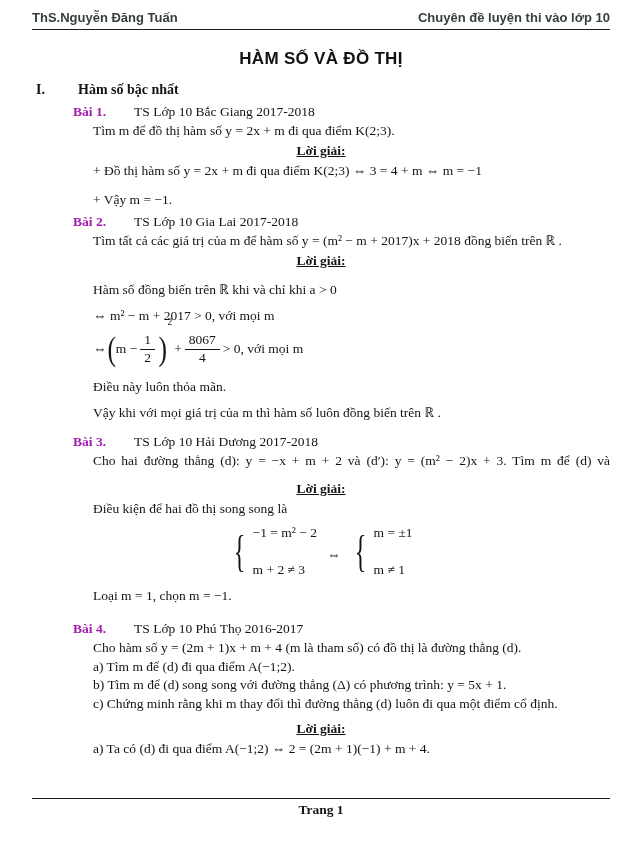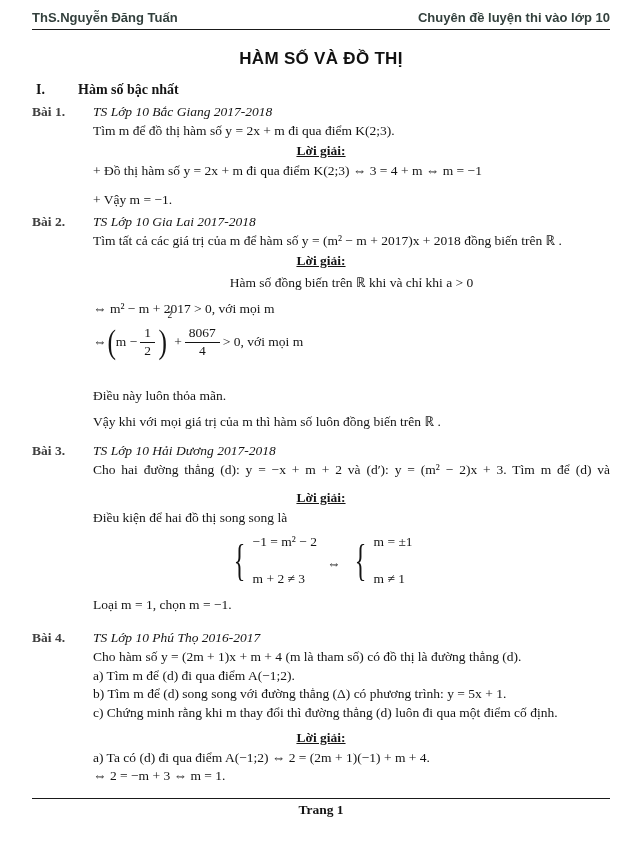--- a/index.html
+++ b/index.html
@@ -25,34 +25,34 @@
     text-align: center;
     font-family: "Liberation Sans", sans-serif;
     font-weight: bold; font-size: 17px; color: #111;
     margin: 19px 0 0 0; letter-spacing: 0.3px;
   }
   .section-h {
     display: flex; margin-top: 11px; font-weight: bold; font-size: 14px; padding-left: 4px;
   }
   .section-h .numeral { width: 42px; flex: none; }
   .prob-row { display: flex; align-items: baseline; }
-  .prob-label { width: 61px; flex: none; font-weight: bold; color: #404040; }
-  .prob-source { font-style: italic; }
+  .prob-label { width: 61px; flex: none; font-weight: bold; color: #a21caf; margin-left: 41px; }
+  .prob-source { }
   .indent { padding-left: 61px; }
   .line { margin-top: 3px; }
   .lg-head { text-align: center; font-weight: bold; margin-top: 3px; text-decoration: underline; }
   .just { text-align: justify; text-align-last: justify; }
-  .mt2  { margin-top: 6px; text-align: center; }
+  .mt2  { margin-top: 13px; }
   .mt4  { margin-top: 4px; }
   .mt6  { margin-top: 6px; }
   .mt9  { margin-top: 9px; }
   .mt10 { margin-top: 10px; }
   .mt11 { margin-top: 11px; }
   .mt12 { margin-top: 12px; }
-  .mt14 { margin-top: 30px; font-family: Liberation Serif, serif; }
+  .mt14 { margin-top: 14px; font-family: Liberation Serif, serif; }
   .mt16 { margin-top: 16px; }
   .mt17 { margin-top: 2px; }
 
   
   .eqline { display: flex; align-items: center; margin-top: 9px; }
   .eqline > span { white-space: pre; }
   .bigparen {
     font-size: 34px; font-weight: 400; line-height: 0.9;
     transform: scaleX(0.75); display: inline-block; margin: 0 -1px;
   }
@@ -164,21 +164,20 @@
     <div class="prob-row mt16">
       <span class="prob-label">Bài 4.</span>
       <span class="prob-source">TS Lớp 10 Phú Thọ 2016-2017</span>
     </div>
     <div class="indent line">Cho hàm số y = (2m + 1)x + m + 4 (m là tham số) có đồ thị là đường thẳng (d).</div>
     <div class="indent line mt17">a) Tìm m để (d) đi qua điểm A(−1;2).</div>
     <div class="indent line mt17">b) Tìm m để (d) song song với đường thẳng (Δ) có phương trình: y = 5x + 1.</div>
     <div class="indent line mt17">c) Chứng minh rằng khi m thay đổi thì đường thẳng (d) luôn đi qua một điểm cố định.</div>
     <div class="lg-head mt9">Lời giải:</div>
     <div class="indent line">a) Ta có (d) đi qua điểm A(−1;2) ⇔ 2 = (2m + 1)(−1) + m + 4.</div>
-    <div class="indent line mt17">⇔ 2 = −m + 3 ⇔ m = 1.</div>
   </div>
 
   <div class="footer">
     <div class="rule"></div>
     <div class="pagenum">Trang 1</div>
   </div>
 
 </div>
 
 </body></html>

